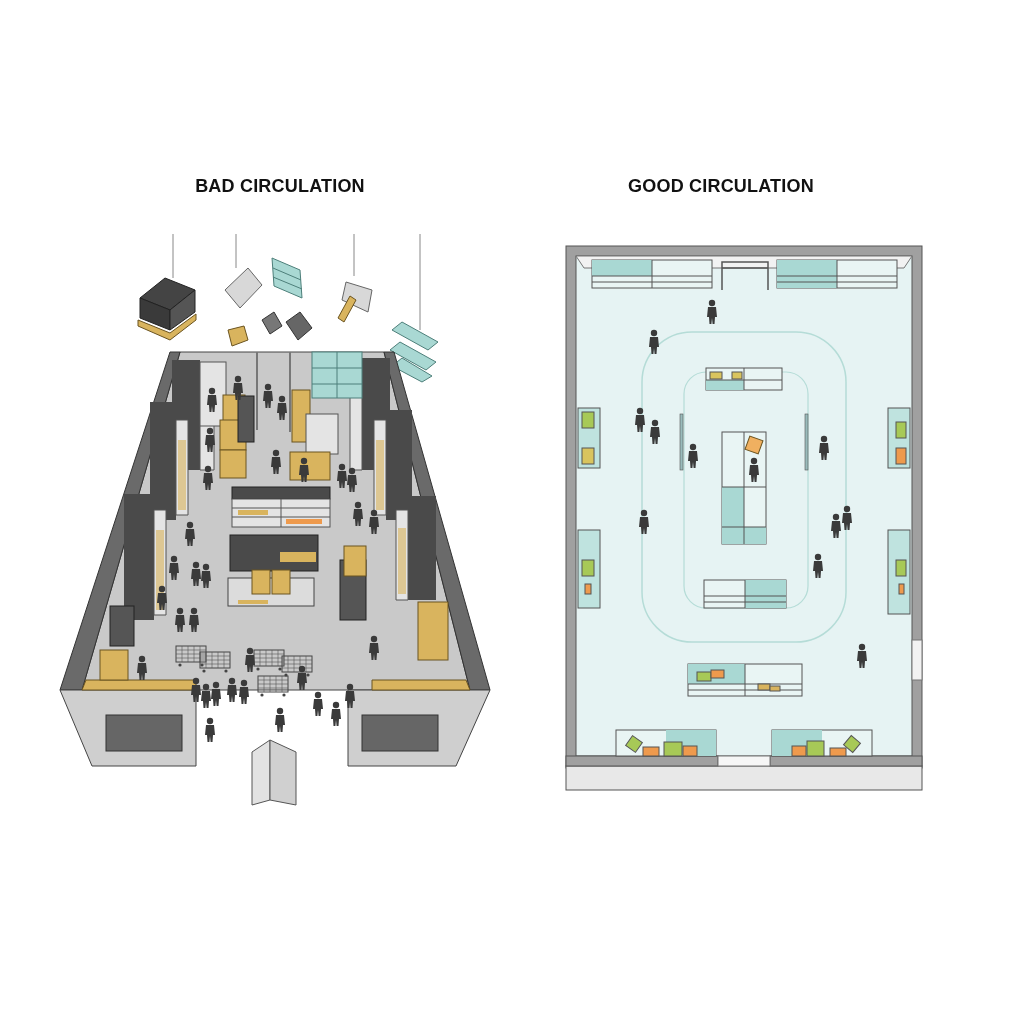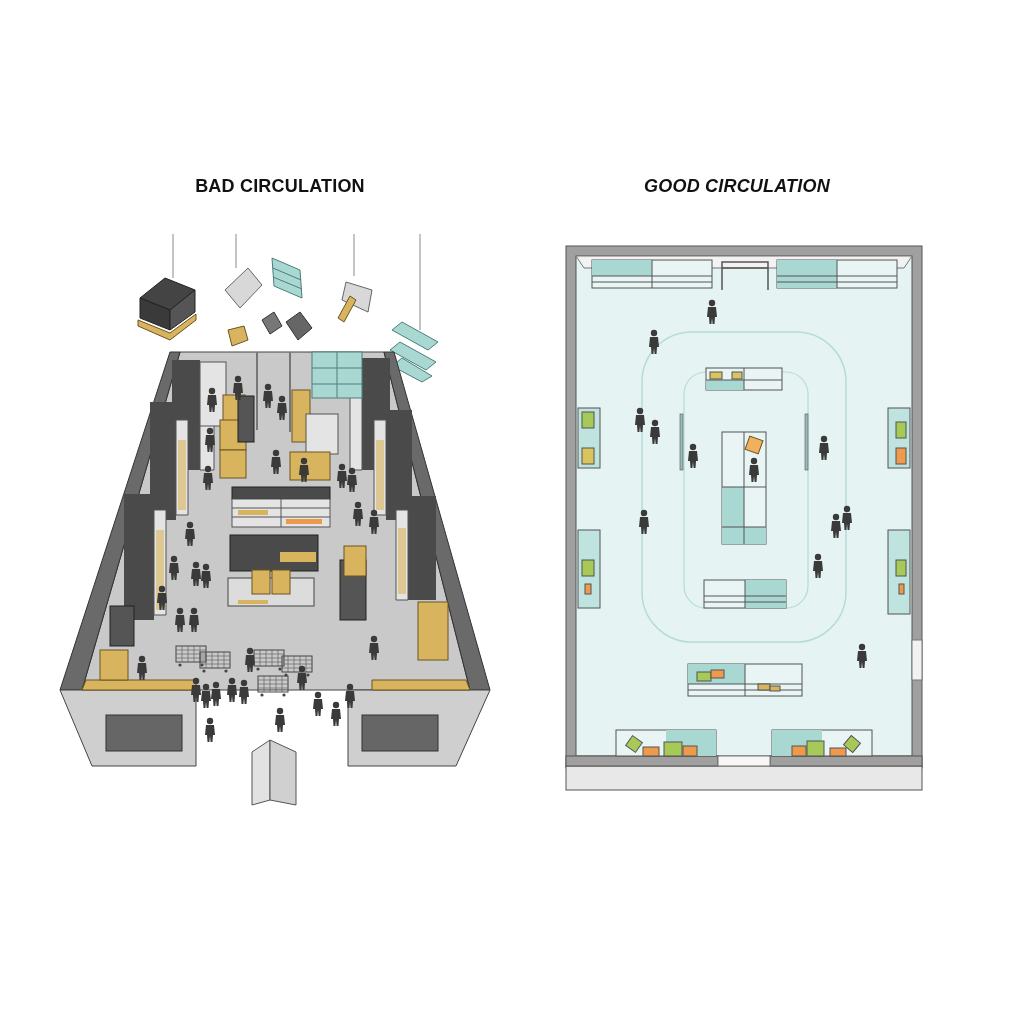--- a/index.html
+++ b/index.html
@@ -1,19 +1,19 @@
 <!DOCTYPE html>
 <html><head>
 <meta charset="utf-8">
 <style>
   html, body { margin:0; padding:0; background:#ffffff; }
   body { width:1024px; height:1024px; position:relative; overflow:hidden; font-family:"Liberation Sans", "DejaVu Sans", sans-serif; }
   .title { position:absolute; top:176px; font-size:18px; font-weight:bold; color:#111; letter-spacing:0.2px; text-align:center; white-space:nowrap; }
   #bad-title { left:180px; width:200px;text-align:center; }
-  #good-title { left:632px; width:210px;font-style:italic; }
+  #good-title { left:616px; width:210px; }
   svg { position:absolute; left:0; top:0; }
 </style>
 </head>
 <body>
 
 <div class="title" id="bad-title">BAD CIRCULATION</div>
 <div class="title" id="good-title">GOOD CIRCULATION</div>
 
 <svg width="1024" height="1024" viewBox="0 0 1024 1024">
   <defs>

